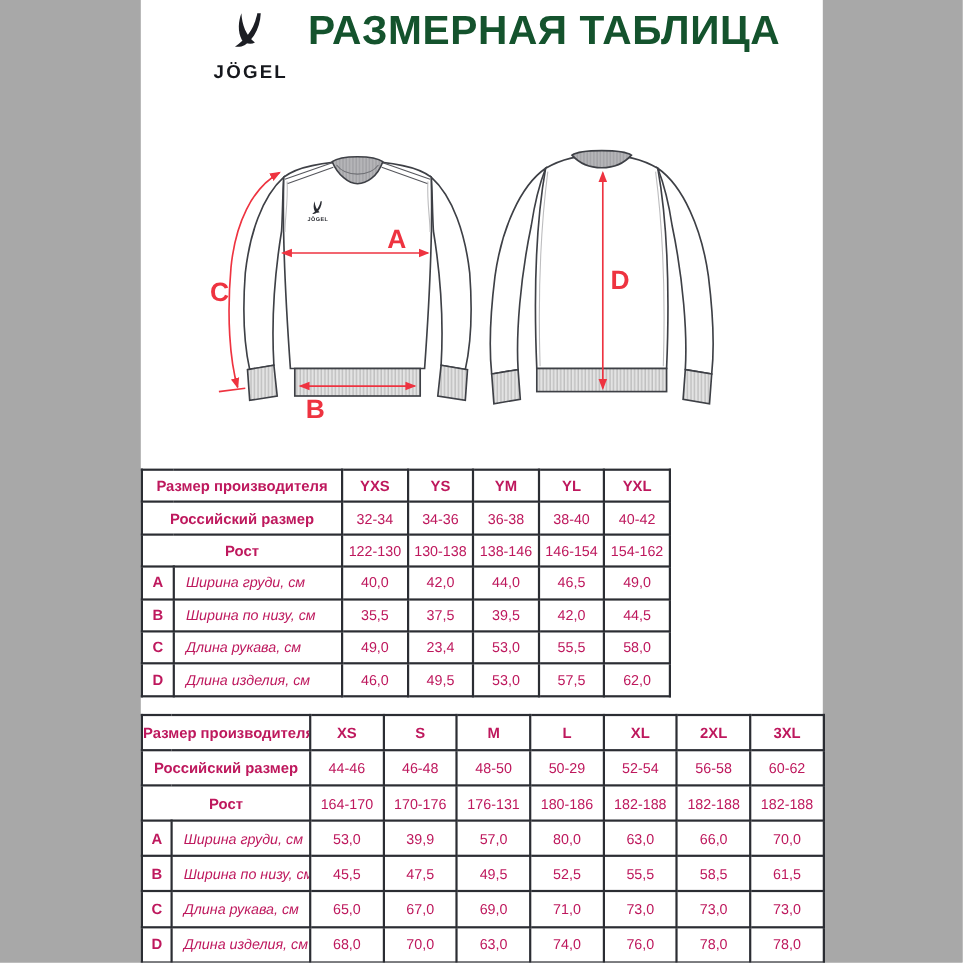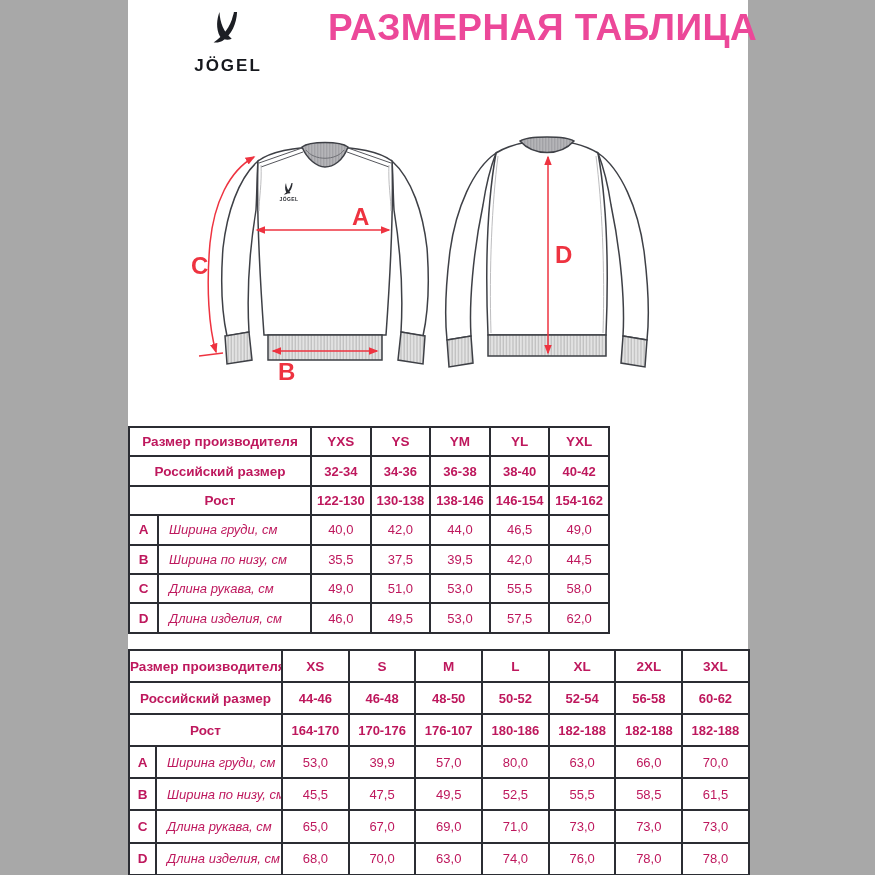--- a/index.html
+++ b/index.html
@@ -6,33 +6,33 @@
   body{font-family:"Liberation Sans", sans-serif; background:#a8a8a8;}
   .canvas{position:relative;width:875px;height:875px;background:#a8a8a8;overflow:hidden;}
   .page{position:absolute;left:128px;top:0;width:620px;height:875px;background:#ffffff;}
 
   
   .brand-block{position:absolute;left:40px;top:0;width:90px;height:80px;}
   .brand-mark{position:absolute;left:44px;top:3px;width:32px;height:50px;}
   .brand-word{position:absolute;left:0;top:56px;width:120px;text-align:center;
     font-size:17px;font-weight:bold;letter-spacing:2px;color:#16181d;}
   .page-title{position:absolute;left:152px;top:7px;width:460px;
-    font-size:37px;font-weight:bold;color:#ec4899;letter-spacing:0.5px;white-space:nowrap;margin-left:48px;}
+    font-size:37px;font-weight:bold;color:#14532d;letter-spacing:0.5px;white-space:nowrap;}
 
   
   .diagram{position:absolute;left:0;top:103px;width:620px;height:305px;}
 
   
   table.size-table{position:absolute;left:0;border-collapse:collapse;table-layout:fixed;
     color:#be185d;}
   table.size-table td{border:2px solid #2b2d33;text-align:center;vertical-align:middle;
     font-size:13px;padding:0;overflow:hidden;white-space:nowrap;}
   table.size-table td.hlabel{font-weight:bold;font-size:13.5px;}
   table.size-table td.hval{font-weight:bold;font-size:13.5px;}
-  table.size-table td.range{font-weight:bold;}
+  table.size-table td.range{font-weight:normal;}
   table.size-table td.letter{font-weight:bold;font-size:13.5px;}
   table.size-table td.mlabel{text-align:left;padding-left:10px;font-style:italic;}
   table.t1{top:426px;width:480px;}
   table.t1 tr{height:29.4px;}
   table.t2{top:649px;width:620px;}
   table.t2 tr{height:32.1px;}
 </style>
 </head>
 <body>
 
@@ -184,21 +184,21 @@
           <td>35,5</td>
           <td>37,5</td>
           <td>39,5</td>
           <td>42,0</td>
           <td>44,5</td>
         </tr>
         <tr>
           <td class="letter">C</td>
           <td class="mlabel">Длина рукава, см</td>
           <td>49,0</td>
-          <td>51,0</td>
+          <td>23,4</td>
           <td>53,0</td>
           <td>55,5</td>
           <td>58,0</td>
         </tr>
         <tr>
           <td class="letter">D</td>
           <td class="mlabel">Длина изделия, см</td>
           <td>46,0</td>
           <td>49,5</td>
           <td>53,0</td>
@@ -229,30 +229,30 @@
           <td class="hval">L</td>
           <td class="hval">XL</td>
           <td class="hval">2XL</td>
           <td class="hval">3XL</td>
         </tr>
         <tr>
           <td colspan="2" class="hlabel">Российский размер</td>
           <td class="range">44-46</td>
           <td class="range">46-48</td>
           <td class="range">48-50</td>
-          <td class="range">50-52</td>
+          <td class="range">50-29</td>
           <td class="range">52-54</td>
           <td class="range">56-58</td>
           <td class="range">60-62</td>
         </tr>
         <tr>
           <td colspan="2" class="hlabel">Рост</td>
           <td class="range">164-170</td>
           <td class="range">170-176</td>
-          <td class="range">176-107</td>
+          <td class="range">176-131</td>
           <td class="range">180-186</td>
           <td class="range">182-188</td>
           <td class="range">182-188</td>
           <td class="range">182-188</td>
         </tr>
         <tr>
           <td class="letter">A</td>
           <td class="mlabel">Ширина груди, см</td>
           <td>53,0</td>
           <td>39,9</td>

